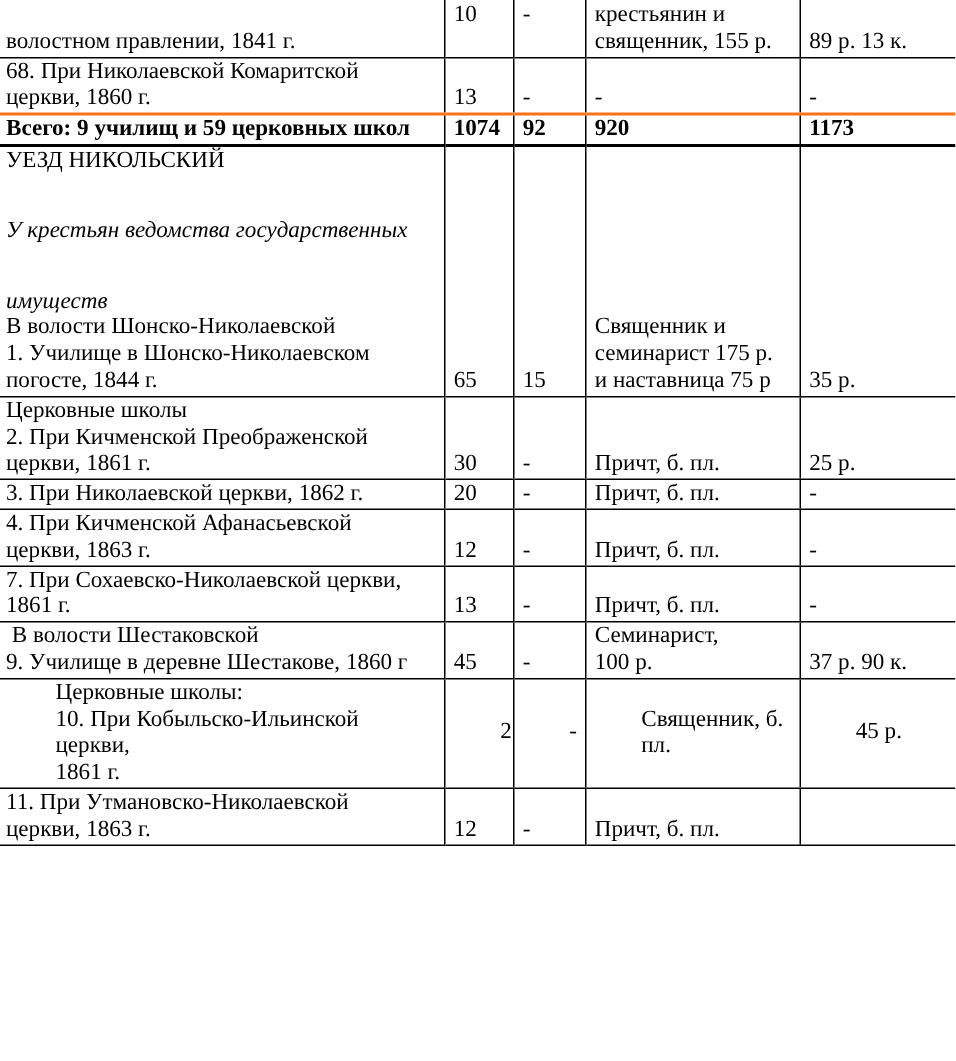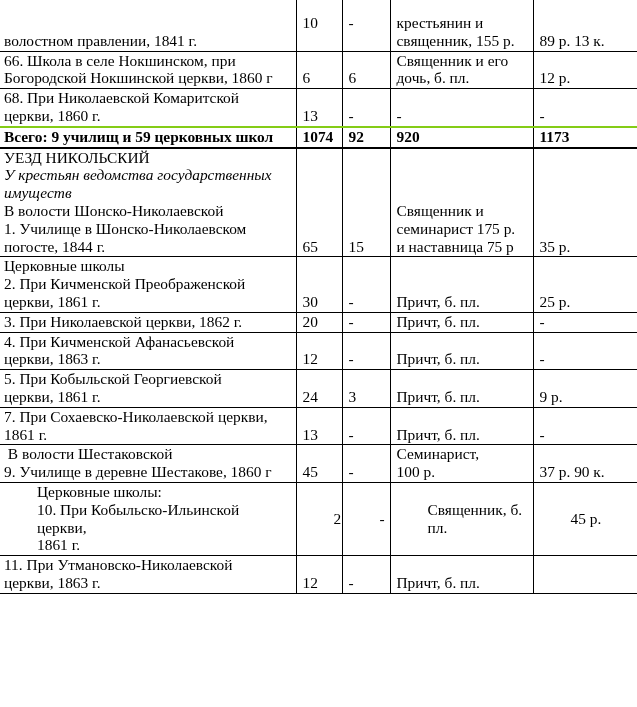--- a/index.html
+++ b/index.html
@@ -36,58 +36,51 @@
     line-height: 17.8px;
     border-bottom: 1px solid #000;
     overflow: hidden;
     white-space: pre-wrap;
   }
   td.c2, td.c3, td.c4, td.c5 {
     border-left: 1px solid #000;
     padding-left: 6px;
   }
   
-  tr.r1 td.c2, tr.r1 td.c3, tr.r1 td.c4 { vertical-align: top; padding-top: 14px; margin-top: 28px; }
+  tr.r1 td.c2, tr.r1 td.c3, tr.r1 td.c4 { vertical-align: top; padding-top: 1px; margin-top: 28px; }
   
   tr.r16 td { vertical-align: middle; padding-left: 37px; }
 
   tr.bold td {
     font-weight: bold;
-    border-top: 2px solid #84cc16;
+    border-top: 2px solid #f97316;
     border-bottom: 2px solid #000;
   }
   .line { white-space: pre-wrap; }
-  .line.italic { font-style: italic; }
+  .line.italic { font-style: italic; margin-top: 29px; }
 </style>
 </head>
 <body>
 
 <div class="page">
   <table class="doc-table">
     <colgroup>
       <col class="w1">
         <col class="w2">
         <col class="w3">
         <col class="w4">
         <col class="w5">
     </colgroup>
     <tbody>
         <tr class="r1">
           <td class="c1"><div class="line">волостном правлении, 1841 г.</div></td>
           <td class="c2">10</td>
           <td class="c3">-</td>
           <td class="c4"><div class="line">крестьянин и</div><div class="line">священник, 155 р.</div></td>
           <td class="c5">89 р. 13 к.</td>
-        </tr>
-        <tr class="r2">
-          <td class="c1"><div class="line">66. Школа в селе Нокшинском, при</div><div class="line">Богородской Нокшинской церкви, 1860 г</div></td>
-          <td class="c2">6</td>
-          <td class="c3">6</td>
-          <td class="c4"><div class="line">Священник и его</div><div class="line">дочь, б. пл.</div></td>
-          <td class="c5">12 р.</td>
         </tr>
         <tr class="r4">
           <td class="c1"><div class="line">68. При Николаевской Комаритской</div><div class="line">церкви, 1860 г.</div></td>
           <td class="c2">13</td>
           <td class="c3">-</td>
           <td class="c4"><div class="line">-</div></td>
           <td class="c5">-</td>
         </tr>
         <tr class="r6 bold">
           <td class="c1"><div class="line">Всего: 9 училищ и 59 церковных школ</div></td>
@@ -117,27 +110,20 @@
           <td class="c4"><div class="line">Причт, б. пл.</div></td>
           <td class="c5">-</td>
         </tr>
         <tr class="r10">
           <td class="c1"><div class="line">4. При Кичменской Афанасьевской</div><div class="line">церкви, 1863 г.</div></td>
           <td class="c2">12</td>
           <td class="c3">-</td>
           <td class="c4"><div class="line">Причт, б. пл.</div></td>
           <td class="c5">-</td>
         </tr>
-        <tr class="r11">
-          <td class="c1"><div class="line">5. При Кобыльской Георгиевской</div><div class="line">церкви, 1861 г.</div></td>
-          <td class="c2">24</td>
-          <td class="c3">3</td>
-          <td class="c4"><div class="line">Причт, б. пл.</div></td>
-          <td class="c5">9 р.</td>
-        </tr>
         <tr class="r13">
           <td class="c1"><div class="line">7. При Сохаевско-Николаевской церкви,</div><div class="line">1861 г.</div></td>
           <td class="c2">13</td>
           <td class="c3">-</td>
           <td class="c4"><div class="line">Причт, б. пл.</div></td>
           <td class="c5">-</td>
         </tr>
         <tr class="r15">
           <td class="c1"><div class="line"> В волости Шестаковской</div><div class="line">9. Училище в деревне Шестакове, 1860 г</div></td>
           <td class="c2">45</td>

